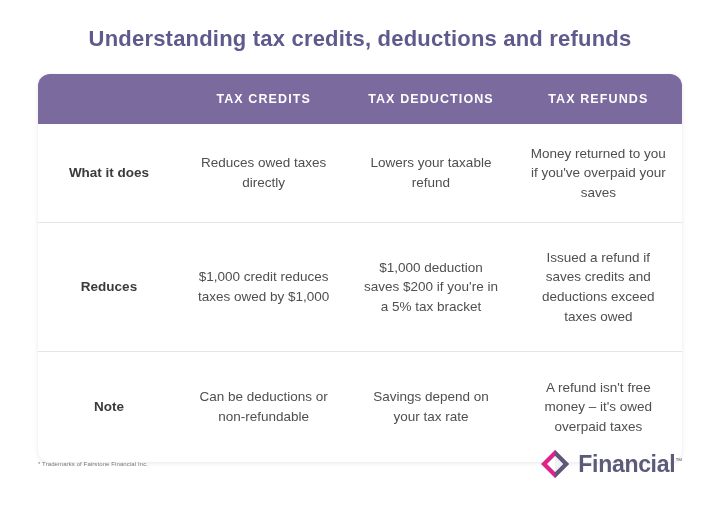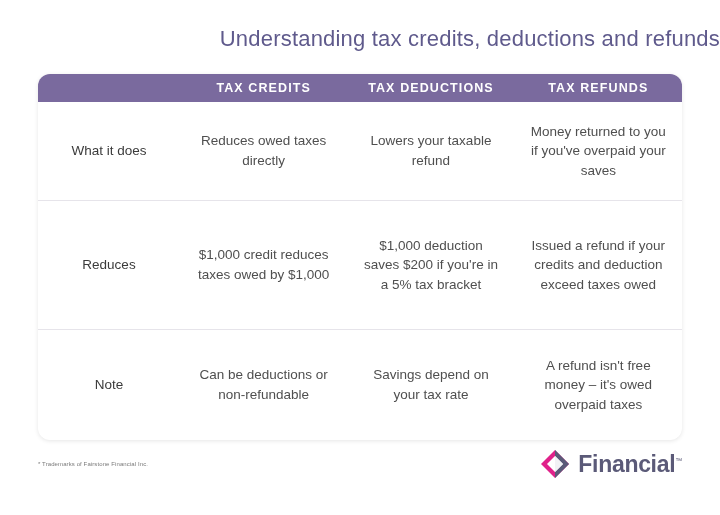--- a/index.html
+++ b/index.html
@@ -14,24 +14,24 @@
     color: #4a4a4a;
     overflow: hidden;
   }
   .page {
     position: relative;
     width: 720px;
     height: 515px;
     box-sizing: border-box;
   }
   .title {
-    text-align: right;
+    text-align: center;
     font-size: 22px;
     color: #5f5a8c;
-    font-weight: 400;
+    font-weight: 700;
     padding-top: 26px;
     letter-spacing: 0.2px;
   }
   .table-wrap {
     margin: 22px 38px 0 38px;
     border-radius: 12px;
     overflow: hidden;
     background: #ffffff;
     box-shadow: 0 1px 4px rgba(0,0,0,0.10);
   }
@@ -39,42 +39,42 @@
     border-collapse: collapse;
     width: 100%;
     table-layout: fixed;
   }
   thead th {
     background: #7a6a9e;
     color: #ffffff;
     font-size: 12.5px;
     font-weight: bold;
     letter-spacing: 1.1px;
-    padding: 7px 6px;
+    padding: 18px 6px;
     text-align: center;
     text-transform: uppercase;
     margin-top: 32px;
   }
   thead th.corner {
     width: 130px;
   }
   tbody td {
     text-align: center;
     font-size: 13.5px;
     line-height: 1.45;
     color: #4f4f4f;
     padding: 18px 14px;
     vertical-align: middle;
     border-bottom: 1px solid #e6e4ea;
   }
   tbody tr:last-child td {
     border-bottom: none;
   }
   tbody td.rowlabel {
-    font-weight: normal;
+    font-weight: bold;
     color: #3b3b3b;
     font-size: 13.5px;
   }
   .row-what td { height: 62px; }
   .row-example td { height: 92px; }
   .row-note td { height: 74px; }
 
   .footer {
     position: absolute;
     left: 38px;
@@ -137,21 +137,21 @@
         <tr class="row-what">
           <td class="rowlabel">What it does</td>
           <td>Reduces owed taxes directly</td>
           <td>Lowers your taxable refund</td>
           <td>Money returned to you if you've overpaid your saves</td>
         </tr>
         <tr class="row-example">
           <td class="rowlabel">Reduces</td>
           <td>$1,000 credit reduces taxes owed by $1,000</td>
           <td>$1,000 deduction saves $200 if you're in a 5% tax bracket</td>
-          <td>Issued a refund if your credits and deduction exceed taxes owed</td>
+          <td>Issued a refund if saves credits and deductions exceed taxes owed</td>
         </tr>
         <tr class="row-note">
           <td class="rowlabel">Note</td>
           <td>Can be deductions or non-refundable</td>
           <td>Savings depend on your tax rate</td>
           <td>A refund isn't free money – it's owed overpaid taxes</td>
         </tr>
       </tbody>
     </table>
   </div>

